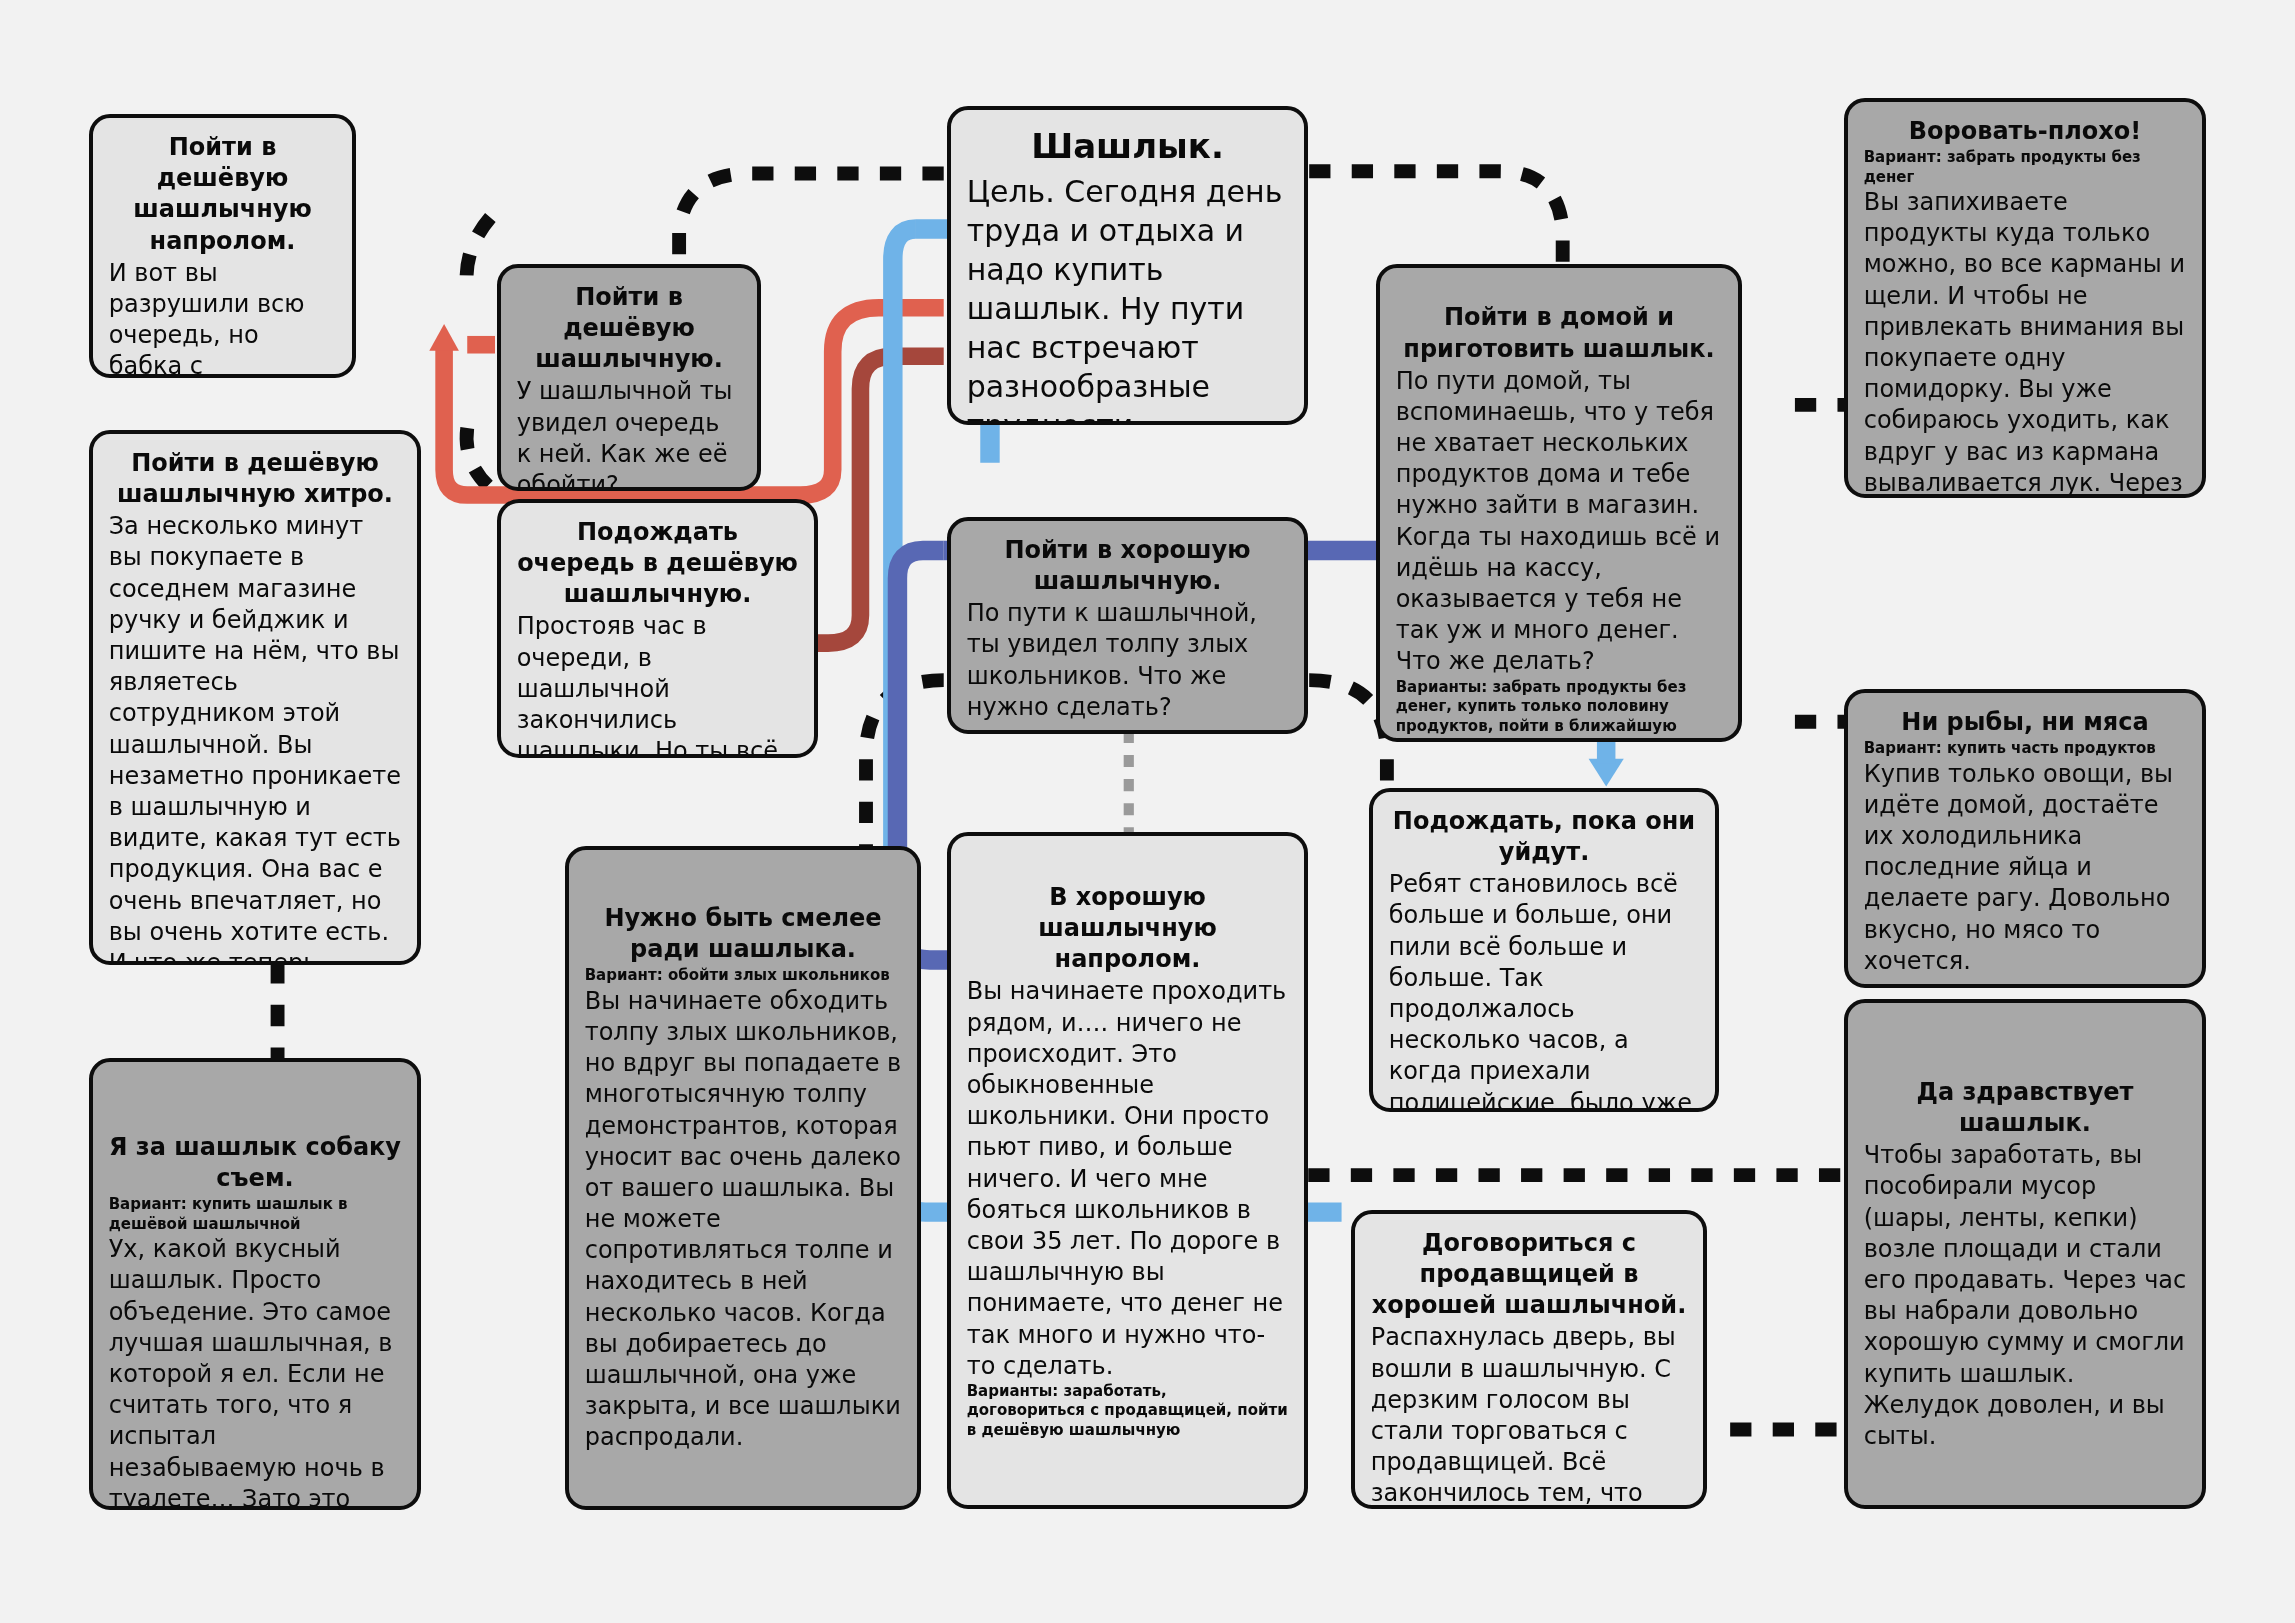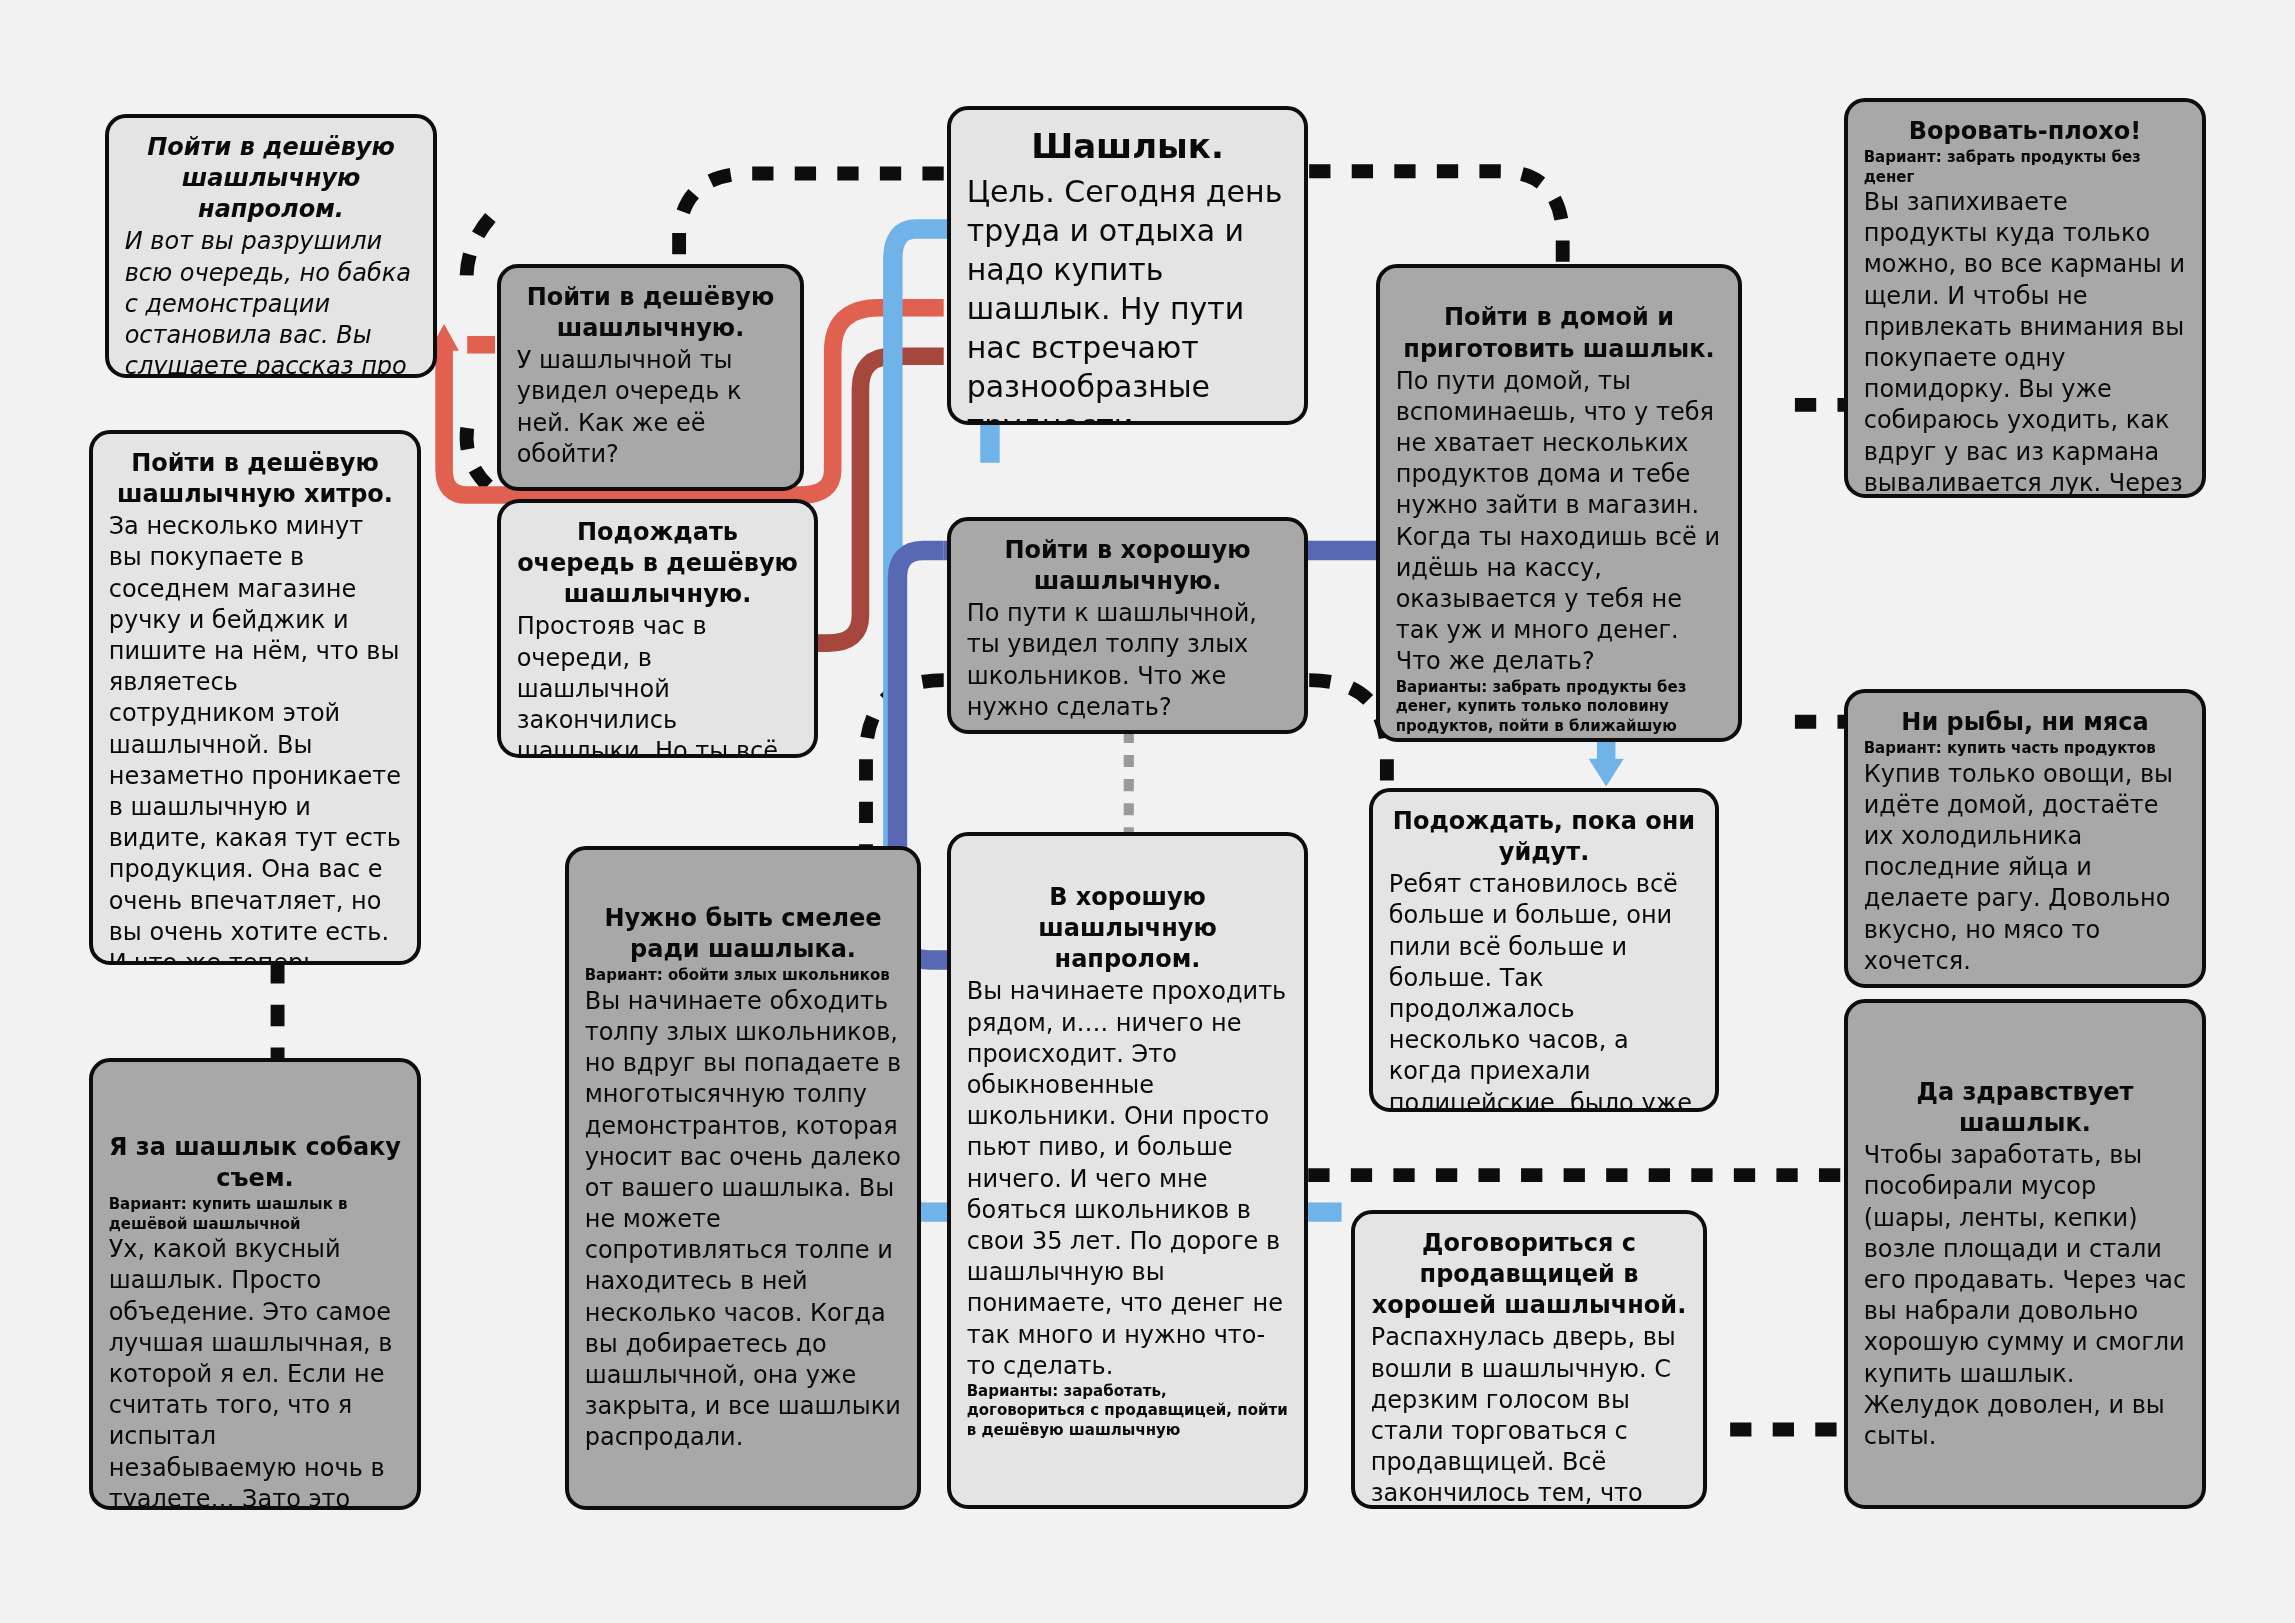--- a/index.html
+++ b/index.html
@@ -103,39 +103,39 @@
 
     <path d="M 2040 1190 L 1995 1190 Q 1940 1190 1940 1250 L 1940 2010 Q 1940 2075 2010 2075 L 2100 2075" fill="none" stroke="#5868b4" stroke-width="42" stroke-linecap="butt" stroke-linejoin="round"></path>
     <path d="M 2040 1190 L 3370 1190" fill="none" stroke="#5868b4" stroke-width="42"></path>
 
     <path d="M 2900 2620 L 2900 2620" fill="none" stroke="#6fb3e8" stroke-width="42"></path>
 
     <polygon points="3472,1700 3510,1640 3434,1640" fill="#6fb3e8"></polygon>
     <path d="M 3472 1600 L 3472 1650" fill="none" stroke="#6fb3e8" stroke-width="40"></path>
   </svg>
 
-  <div class="node light" style="left:105px; top:114px; width:332px; height:264px;font-style:italic;">
+  <div class="node light" style="left:89px; top:114px; width:267px; height:264px;">
     <span class="title fs52">Пойти в дешёвую шашлычную напролом.</span>
     <span class="body fs52">И вот вы разрушили всю очередь, но бабка с демонстрации остановила вас. Вы слушаете рассказ про то как было раньше и возвращаетесь в конец очереди.</span>
   </div>
 
   <div class="node light" style="left:89px; top:430px; width:332px; height:535px;">
     <span class="title fs52">Пойти в дешёвую шашлычную хитро.</span>
     <span class="body fs52">За несколько минут вы покупаете в соседнем магазине ручку и бейджик и пишите на нём, что вы являетесь сотрудником этой шашлычной. Вы незаметно проникаете в шашлычную и видите, какая тут есть продукция. Она вас е очень впечатляет, но вы очень хотите есть. И что же теперь делать.</span>
 
   </div>
 
   <div class="node gray" style="left:89px; top:1058px; width:332px; height:452px;">
     <div style="height:56px"></div>
     <span class="title fs52">Я за шашлык собаку съем.</span>
     <span class="variant fs46">Вариант: купить шашлык в дешёвой шашлычной</span>
     <span class="body fs52">Ух, какой вкусный шашлык. Просто объедение. Это самое лучшая шашлычная, в которой я ел. Если не считать того, что я испытал незабываемую ночь в туалете… Зато это опыт… Наверное …</span>
   </div>
 
-  <div class="node gray" style="left:497px; top:264px; width:307px; height:227px;">
+  <div class="node gray" style="left:497px; top:264px; width:264px; height:227px;">
     <span class="title fs52">Пойти в дешёвую шашлычную.</span>
     <span class="body fs52">У шашлычной ты увидел очередь к ней. Как же её обойти?</span>
   </div>
 
   <div class="node light" style="left:497px; top:499px; width:321px; height:259px;border-radius:22px;">
     <span class="title fs52">Подождать очередь в дешёвую шашлычную.</span>
     <span class="body fs52">Простояв час в очереди, в шашлычной закончились шашлыки. Но ты всё ещё можешь поесть шашлыки в хорошей шашлычной или дома.</span>
   </div>
 
   <div class="node gray" style="left:565px; top:846px; width:356px; height:664px;">

